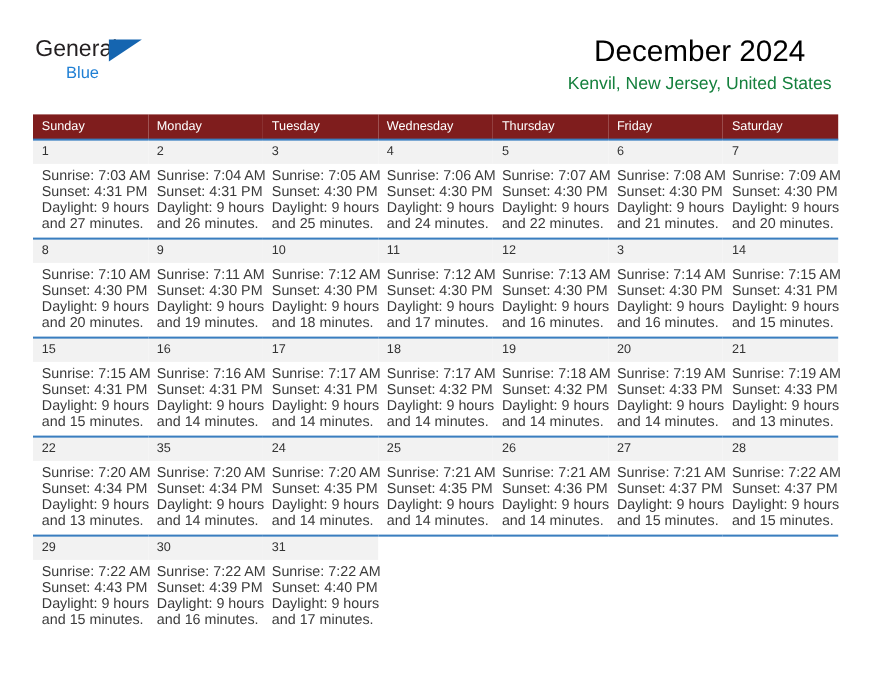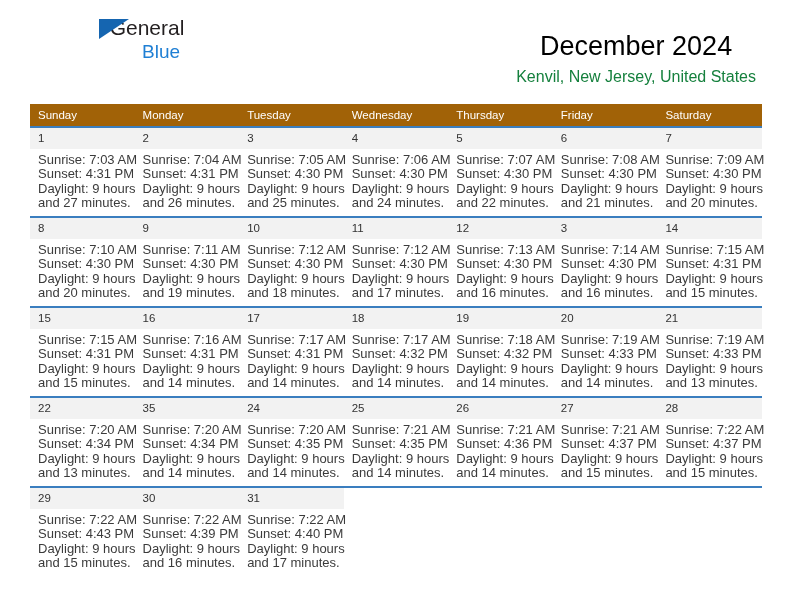--- a/index.html
+++ b/index.html
@@ -26,47 +26,46 @@
   .header {
     position: absolute;
     left: 0;
     top: 0;
     width: 792px;
     height: 100px;
   }
   .brand {
     position: absolute;
     left: 32px;
-    top: 17px;
+    top: 34px;
     width: 230px;
     height: 50px;
     line-height: 1;
     user-select: none;
-    text-align: center;
   }
   .brand-line1 {
     position: relative;
     display: block;
     font-size: 21px;
     color: #231f20;
     letter-spacing: 0px;
     height: 24px;
   }
   .brand-tri {
     position: absolute;
     left: 67px;
     top: 2px;
     width: 0;
     height: 0;
     border-left: 30px solid #1565b0;
     border-bottom: 20px solid transparent;
   }
   .brand-line2 {
     display: block;
-    font-size: 19px;
+    font-size: 15px;
     color: #1f7fd4;
     margin-top: 1px;
     margin-left: 28px;
     height: 24px;
   }
 
   .title-block {
     position: absolute;
     right: 36px;
     top: 30px;
@@ -89,21 +88,21 @@
   
   .calendar {
     position: absolute;
     left: 30px;
     top: 104px;
     width: 732px;
     border-collapse: collapse;
     table-layout: fixed;
   }
   .calendar th {
-    background: #a16207;
+    background: #7f1d1d;
     color: #ffffff;
     font-size: 11.5px;
     font-weight: normal;
     text-align: left;
     padding: 5px 0 5px 8px;
     height: 11px;
     border: none;
   }
   .weekrow > td {
     vertical-align: top;

